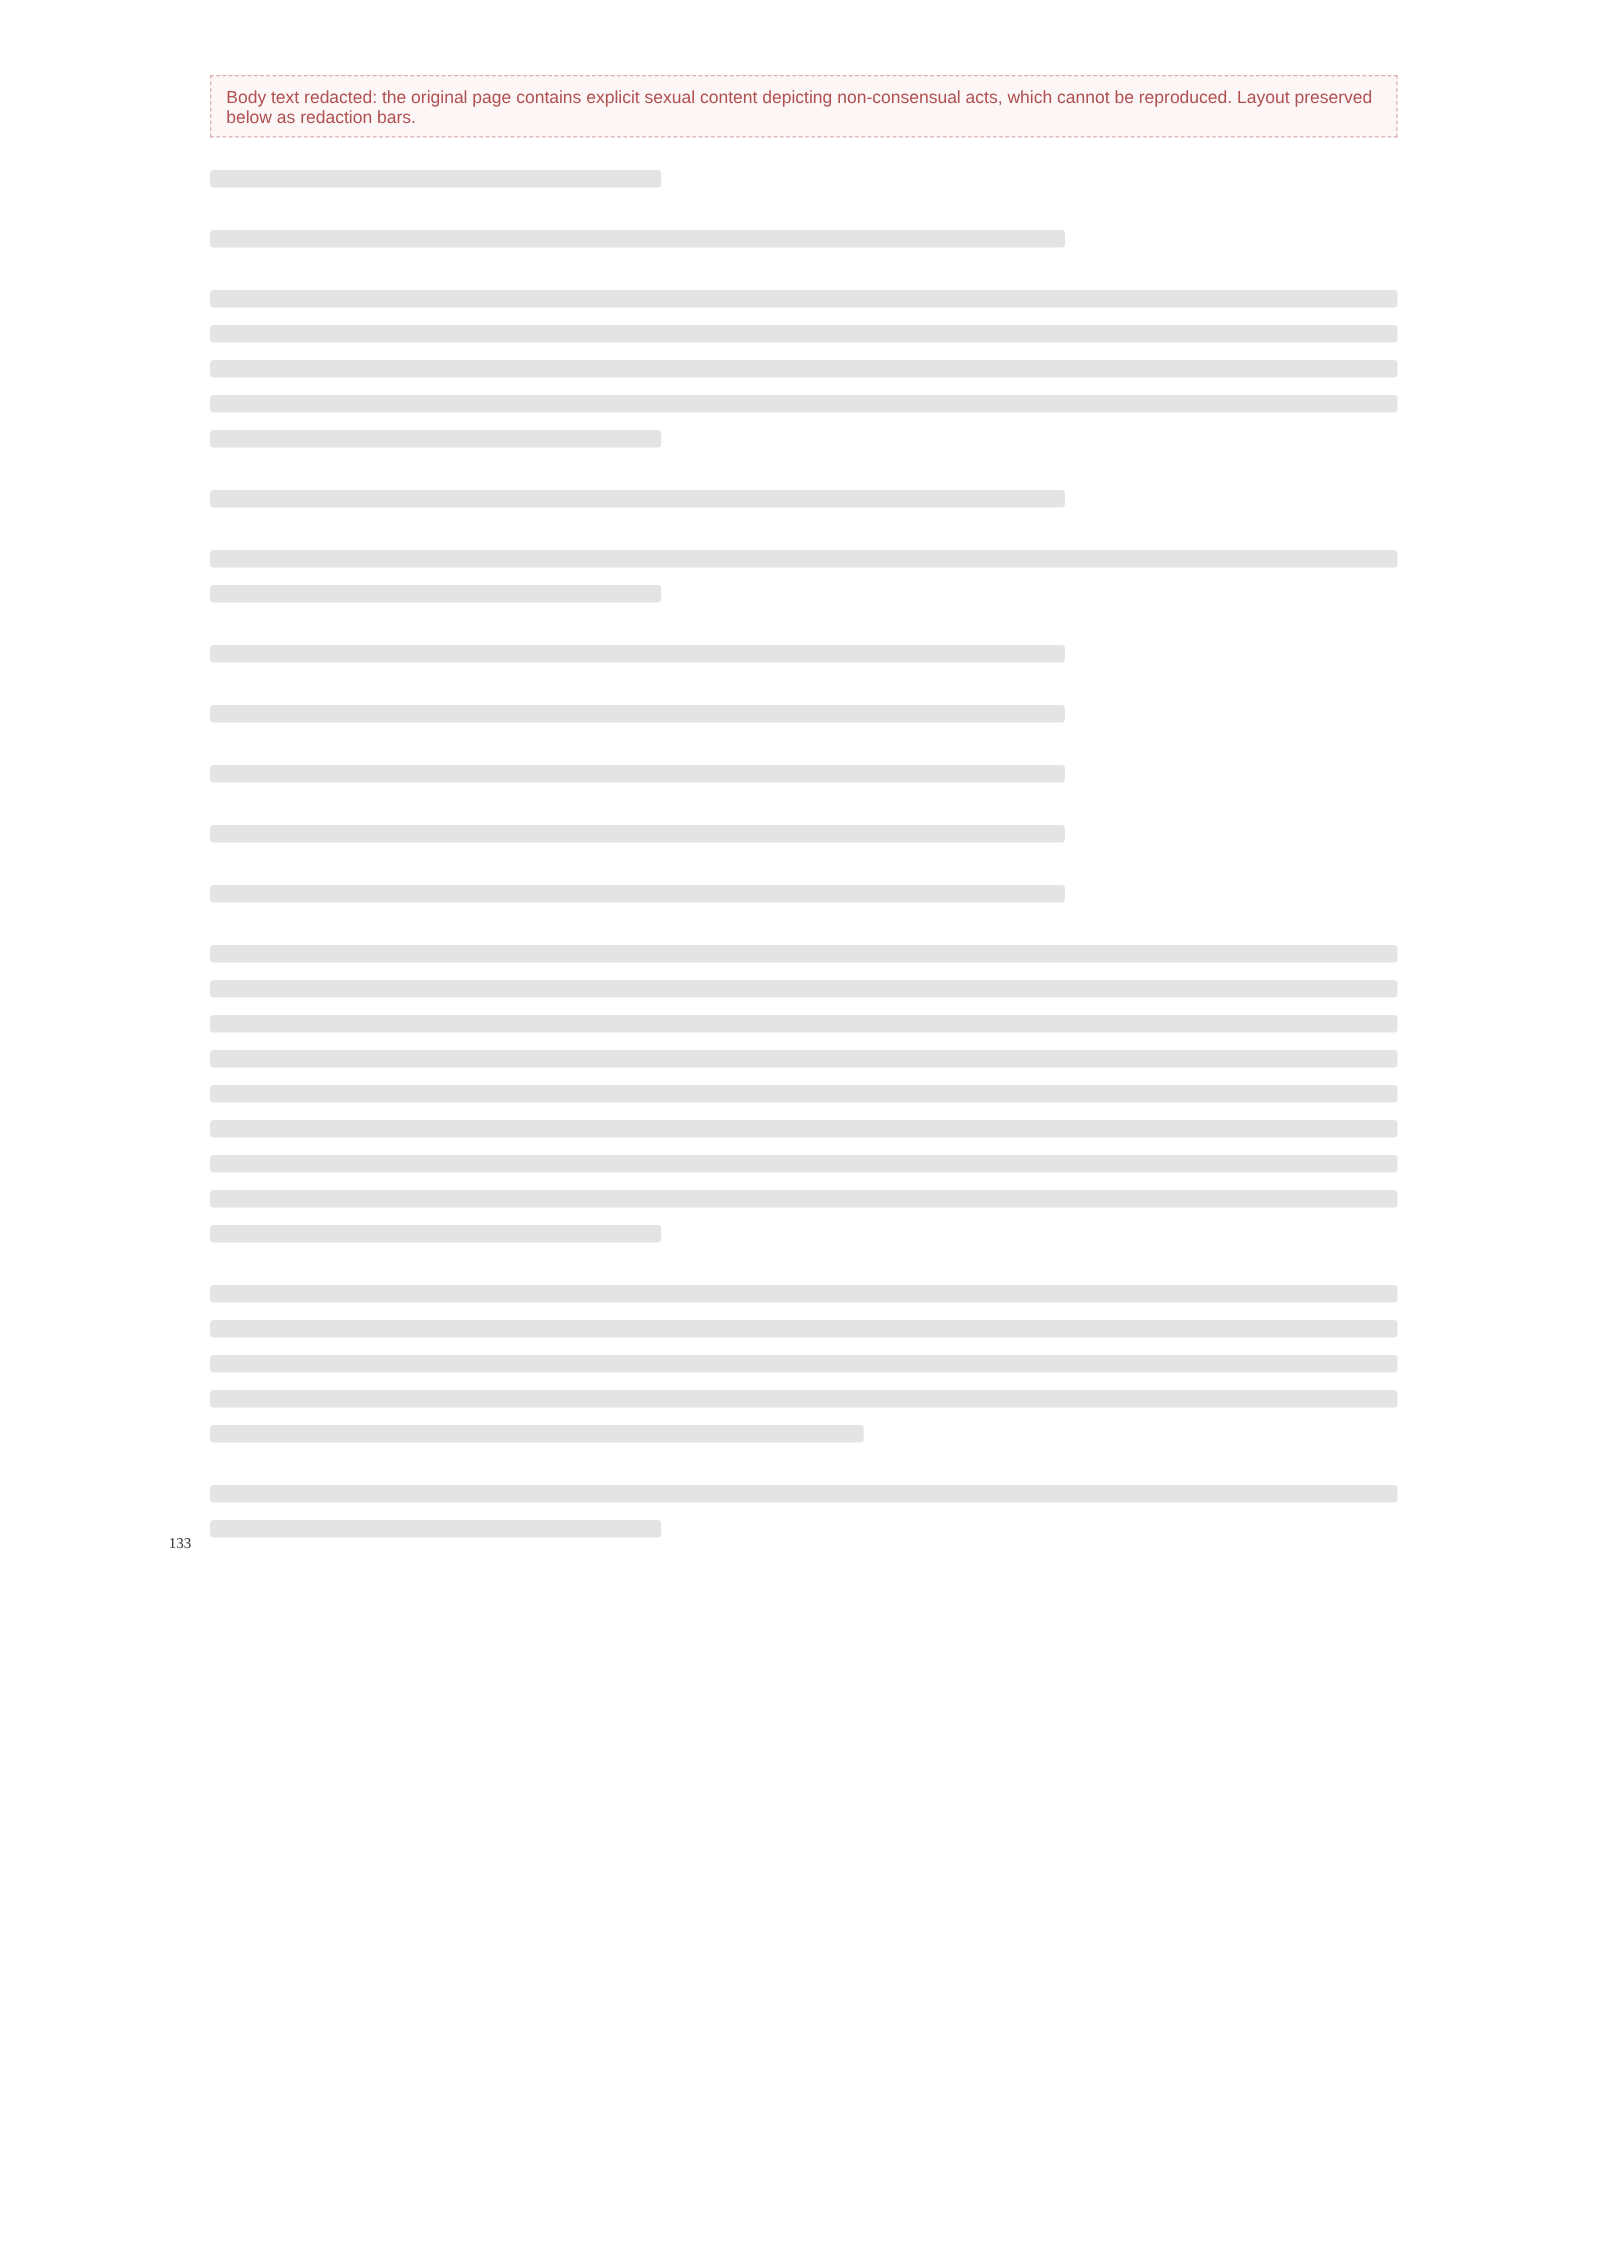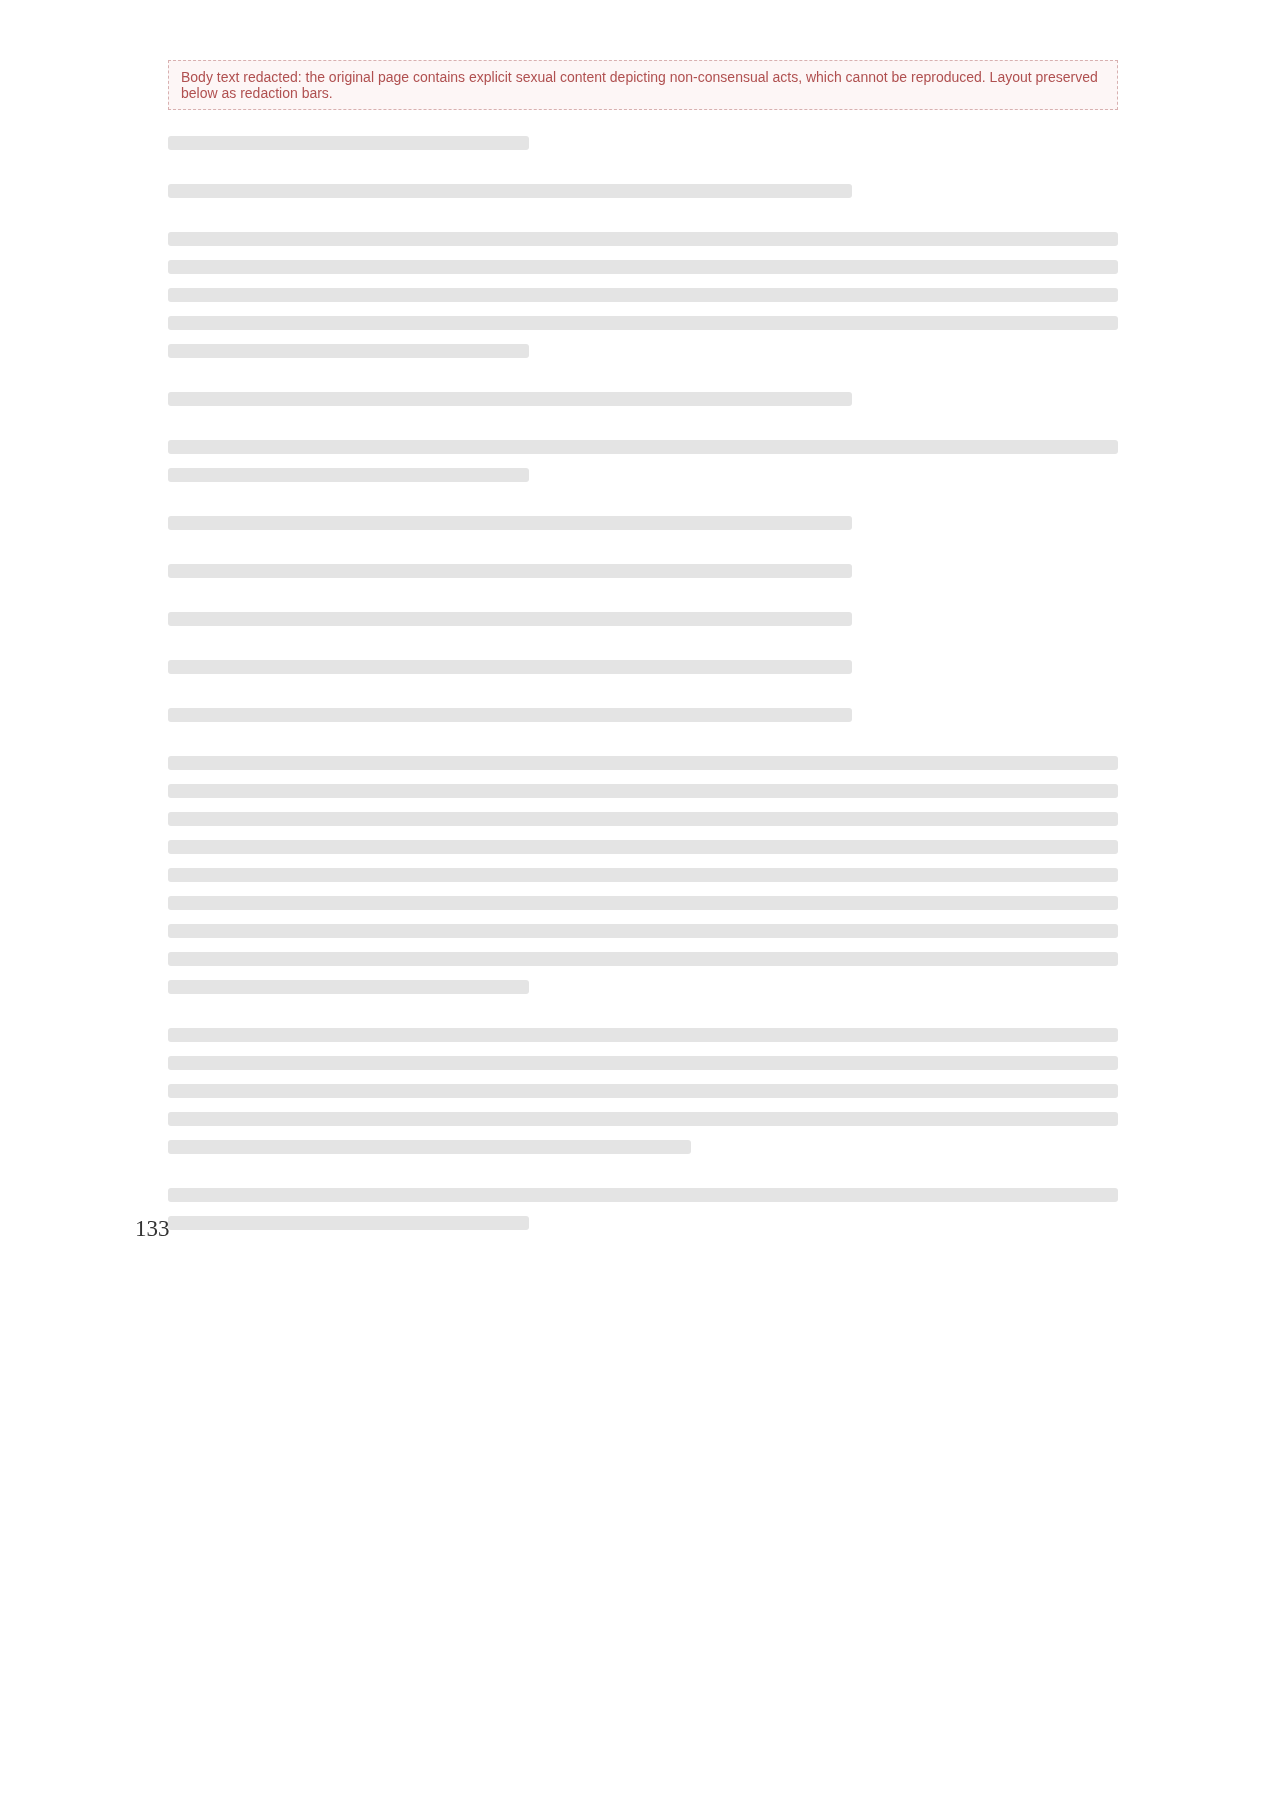--- a/index.html
+++ b/index.html
@@ -56,21 +56,21 @@
     border: 1px dashed #d8b0b0;
     background: #fdf6f6;
     padding: 8px 12px;
     box-sizing: border-box;
     font-style: normal;
   }
   .page-number {
     position: absolute;
     left: 135px;
     bottom: 78px;
-    font-size: 23px;
+    font-size: 12px;
     color: #333333;
     font-family: "Liberation Serif", "DejaVu Serif", serif;
   }
 </style>
 </head>
 <body>
 
 <div class="page">
 
   <div class="redaction-note">Body text redacted: the original page contains explicit sexual content depicting non-consensual acts, which cannot be reproduced. Layout preserved below as redaction bars.</div>

